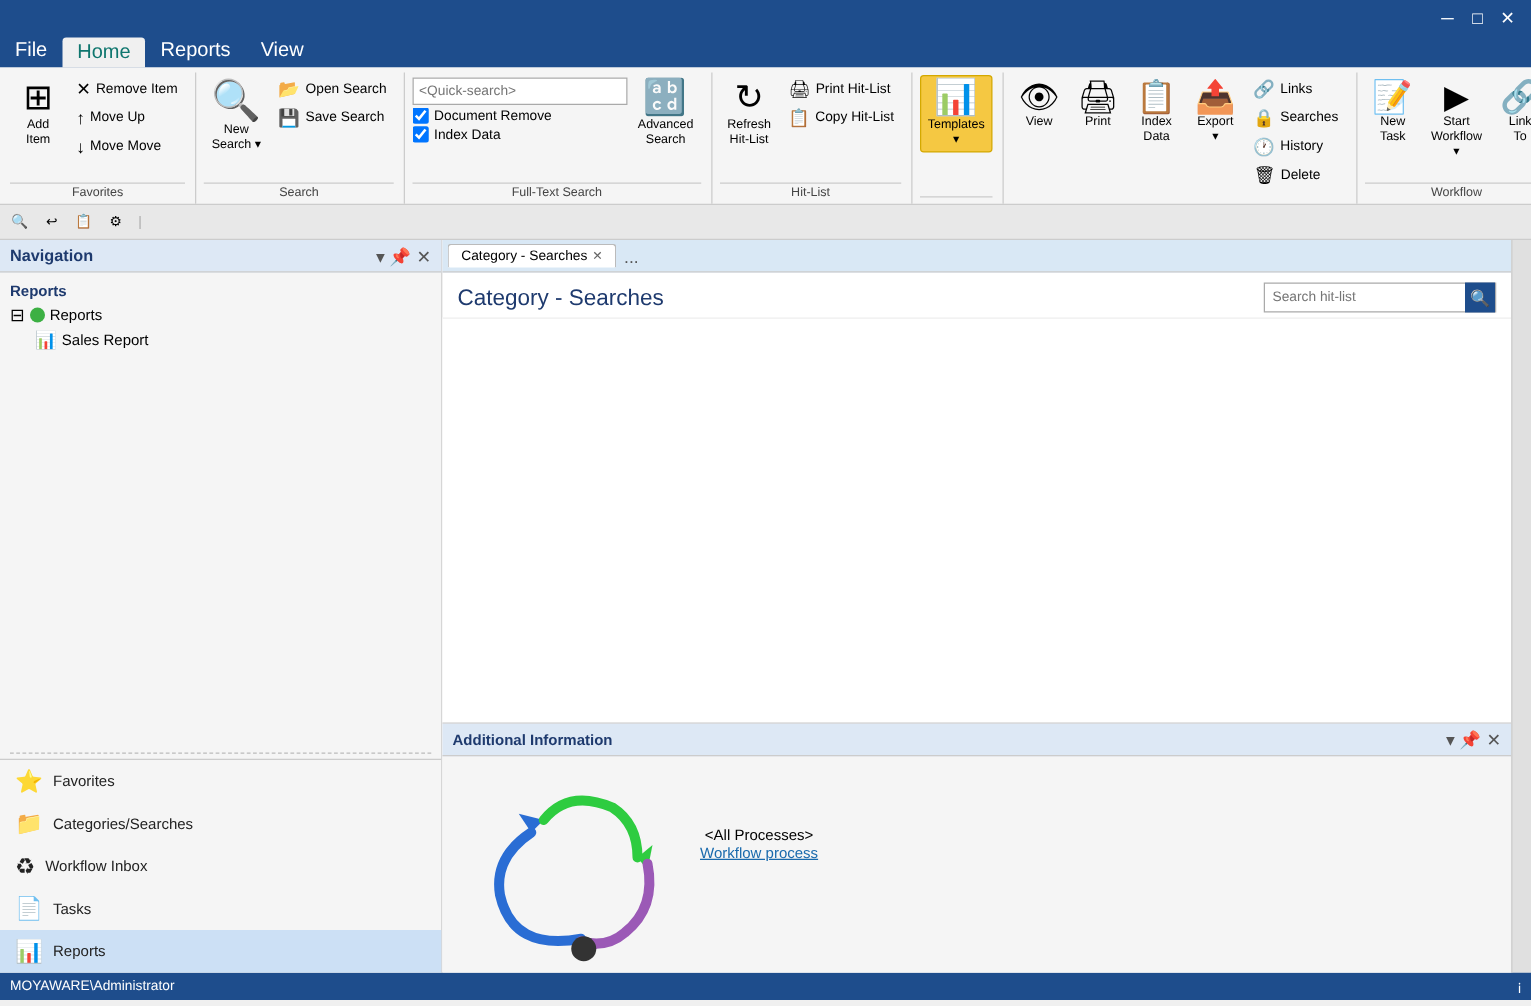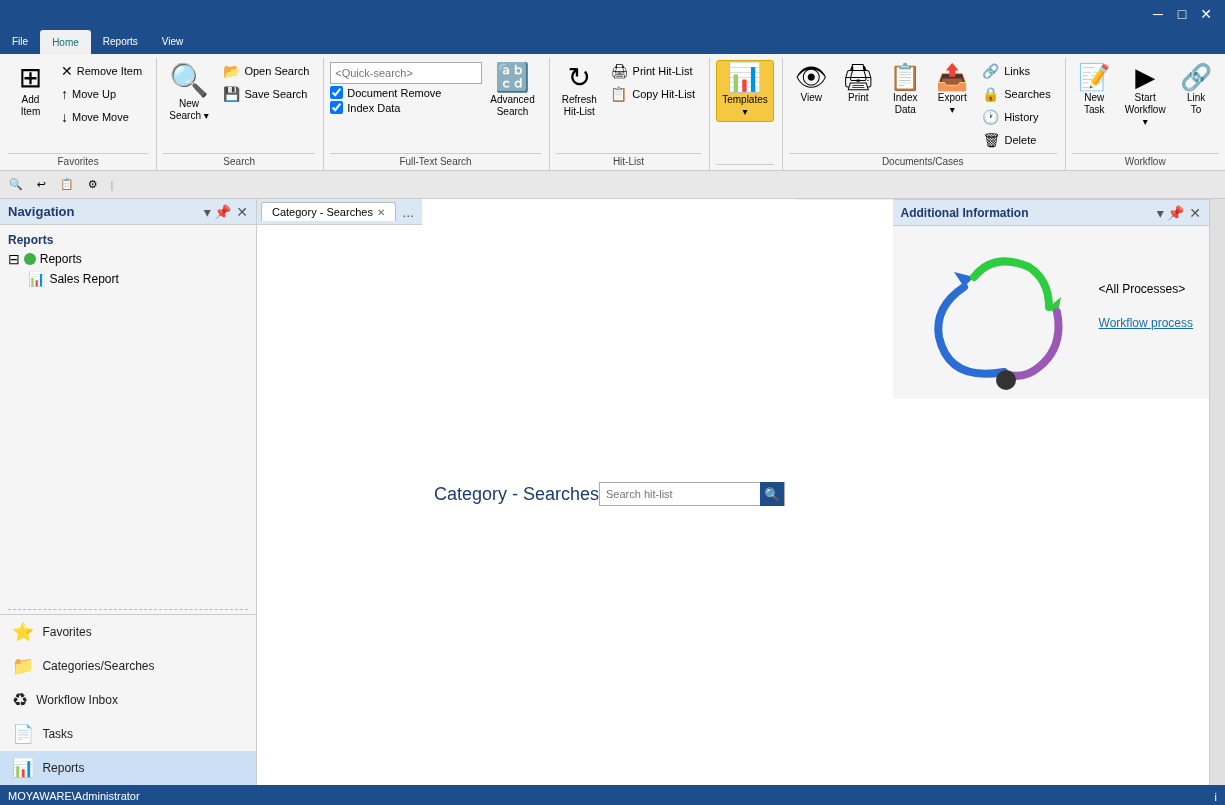--- a/index.html
+++ b/index.html
@@ -32,21 +32,21 @@
       background: #1e4d8c;
       height: 26px;
       display: flex;
       align-items: stretch;
     }
     .menu-item {
       color: white;
       padding: 0 12px;
       display: flex;
       align-items: center;
-      font-size: 10px;
+      font-size: 16px;
       cursor: pointer;
     }
     .menu-item.active { background: #f0f0f0; color: #0f766e; border-radius: 3px 3px 0 0; margin-top: 2px; }
 
     
     #ribbon {
       background: #f5f5f5;
       border-bottom: 1px solid #ccc;
       display: flex;
       flex-direction: column;
@@ -118,21 +118,21 @@
     }
 
     
     .ribbon-search-group {
       display: flex;
       flex-direction: column;
       gap: 2px;
       padding-top: 2px;
     }
     .quick-search-input {
-      width: 152px;
+      width: 172px;
       height: 22px;
       border: 1px solid #aaa;
       padding: 0 4px;
       font-size: 11px;
       background: white;
       color: #666;
     }
     .search-checkbox-row {
       display: flex;
       align-items: center;
@@ -161,21 +161,21 @@
     }
 
     
     #main {
       display: flex;
       height: calc(805px - 28px - 26px - 115px - 28px - 22px);
     }
 
     
     #nav-panel {
-      width: 257px;
+      width: 354px;
       background: #f5f5f5;
       border-right: 1px solid #ccc;
       display: flex;
       flex-direction: column;
       height: 100%;
     }
     #nav-header {
       background: #dde8f5;
       padding: 4px 8px;
       display: flex;
@@ -325,22 +325,23 @@
     
     #workflow-diagram {
       width: 170px;
       height: 150px;
       position: relative;
     }
 
     .workflow-text-area {
       display: flex;
       flex-direction: column;
-      gap: 20px;
+      gap: 0;
       padding-top: 40px;
+      text-align: center;
     }
     .workflow-link {
       color: #1a6aad;
       text-decoration: underline;
       cursor: pointer;
       font-size: 12px;
     }
 
     
     #status-bar {
@@ -525,21 +526,20 @@
           <div class="ribbon-btn-small">
             <span class="btn-icon-sm">🕐</span>
             <span>History</span>
           </div>
           <div class="ribbon-btn-small">
             <span class="btn-icon-sm">🗑</span>
             <span>Delete</span>
           </div>
         </div>
       </div>
-      <div class="ribbon-group-label">Documents/Cases</div>
     </div>
 
     <div class="ribbon-group">
       <div class="ribbon-buttons">
         <div class="ribbon-btn-large">
           <span class="btn-icon" style="font-size:26px;">📝</span>
           <span class="btn-label">New<br>Task</span>
         </div>
         <div class="ribbon-btn-large">
           <span class="btn-icon" style="font-size:26px;">▶</span>
@@ -609,21 +609,21 @@
         <span class="nav-sidebar-icon">📄</span>
         <span>Tasks</span>
       </div>
       <div class="nav-sidebar-item active">
         <span class="nav-sidebar-icon">📊</span>
         <span>Reports</span>
       </div>
     </div>
   </div>
 
-  <div id="content-area" style="display:flex;flex-direction:row;flex:1;">
+  <div id="content-area" style="display:flex;flex-direction:column;flex:1;">
 
     <div id="tab-bar">
       <div class="content-tab active">
         <span>Category - Searches</span>
         <span class="tab-close">✕</span>
       </div>
       <span class="tab-more">...</span>
     </div>
 
     <div id="content-header">

